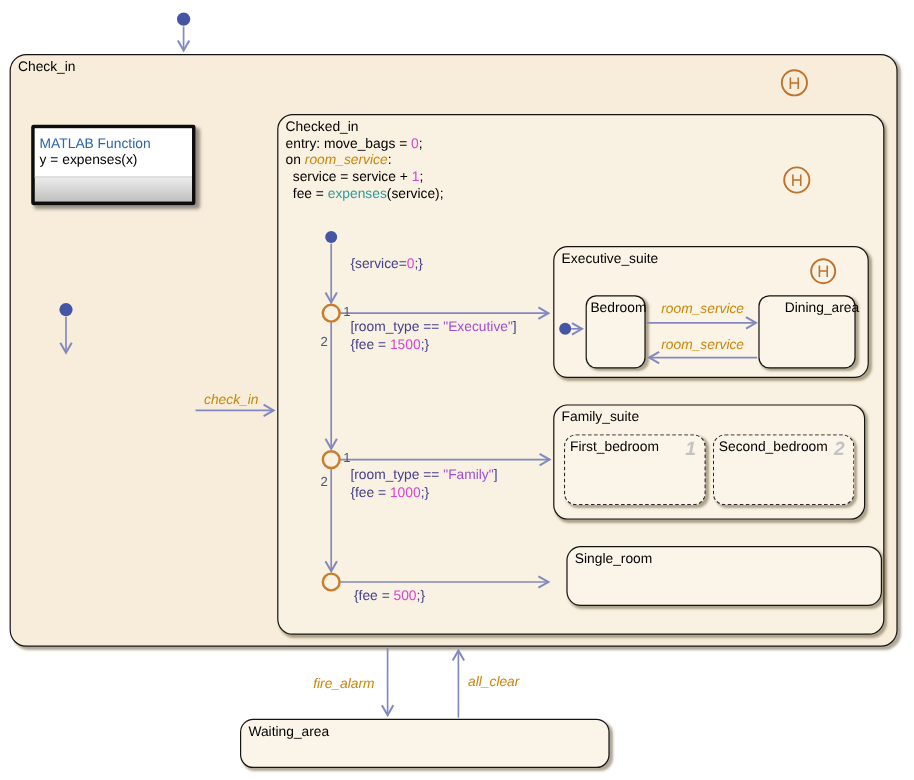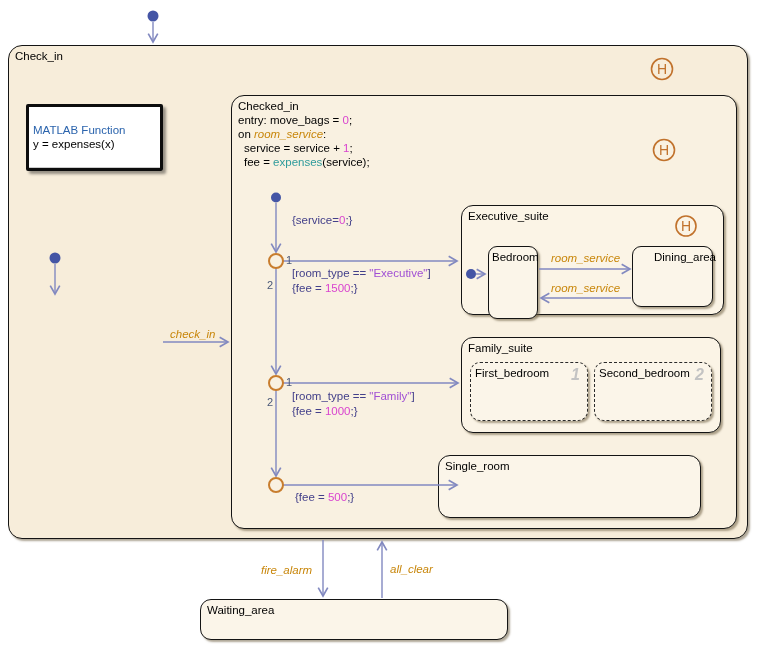--- a/index.html
+++ b/index.html
@@ -29,21 +29,21 @@
   }
 
   .mlfn {
     position:absolute;
     border:3px solid #0d0d0d;
     border-radius:2px;
     background:linear-gradient(to bottom, #ffffff 0%, #ffffff 52%, #e8e8e8 70%, #bfbfbf 100%);
     box-shadow:3px 3px 3px rgba(0,0,0,0.4);
     font-size:11.5px; line-height:14px;
   }
-  .mlfn .inner-pad { padding:16px 4px; border-bottom:1px solid #cccccc; background:#ffffff; }
+  .mlfn .inner-pad { padding:6px 4px; border-bottom:1px solid #cccccc; background:#ffffff; }
   .mlfn-title { color:#2b64ad; }
   .mlfn-code { color:#000; }
 
   svg.wires { position:absolute; left:0; top:0; pointer-events:none; }
 
   .tlabel { position:absolute; white-space:nowrap; font-size:11.5px; line-height:15px; }
   .ev   { color:#c8860a;font-style:italic; }         
   .cond { color:#43408a; }         
   .str  { color:#a04fd4; }         
   .num  { color:#d944cf; }         
@@ -73,40 +73,40 @@
       <div><span>entry: move_bags = </span><span class="num">0</span><span>;</span></div>
       <div><span>on </span><span class="ev">room_service</span><span>:</span></div>
       <div class="indent"><span>service = service + </span><span class="num">1</span><span>;</span></div>
       <div class="indent"><span>fee = </span><span class="fn">expenses</span><span>(service);</span></div>
     </div>
   </div>
 
   <div class="state inner" style="left:461px; top:205px; width:263px; height:110px; border-radius:12px;text-align:center;">
     <div class="body">Executive_suite</div>
   </div>
-  <div class="state leaf" style="left:488px; top:246px; width:50px; height:73px;padding-left:24px;">
+  <div class="state leaf" style="left:488px; top:246px; width:50px; height:61px;padding-left:24px;">
     <div class="body" style="left:3px;">Bedroom</div>
   </div>
   <div class="state leaf" style="left:632px; top:246px; width:81px; height:61px;">
     <div class="body" style="left:4px;margin-left:17px;">Dining_area</div>
   </div>
 
   <div class="state inner" style="left:461px; top:337px; width:260px; height:96px; border-radius:12px;">
     <div class="body">Family_suite</div>
   </div>
   <div class="state parallel" style="left:470px; top:362px; width:118px; height:59px;">
     <div class="body" style="left:4px;">First_bedroom</div>
     <div class="order-num">1</div>
   </div>
   <div class="state parallel" style="left:594px; top:362px; width:118px; height:59px;">
     <div class="body" style="left:4px;">Second_bedroom</div>
     <div class="order-num">2</div>
   </div>
 
-  <div class="state leaf" style="left:438px; top:455px; width:263px; height:63px; border-radius:12px;padding-left:10px;">
+  <div class="state leaf" style="left:472px; top:455px; width:263px; height:50px; border-radius:12px;padding-left:10px;">
     <div class="body">Single_room</div>
   </div>
 
   <div class="state leaf" style="left:200px; top:599px; width:308px; height:41px; border-radius:11px;">
     <div class="body">Waiting_area</div>
   </div>
 
   <svg class="wires" width="762" height="650" viewBox="0 0 762 650">
     <defs>
       <marker id="arr" viewBox="0 0 10 10" refX="8.5" refY="5" markerWidth="8.5" markerHeight="8.5" orient="auto-start-reverse">

